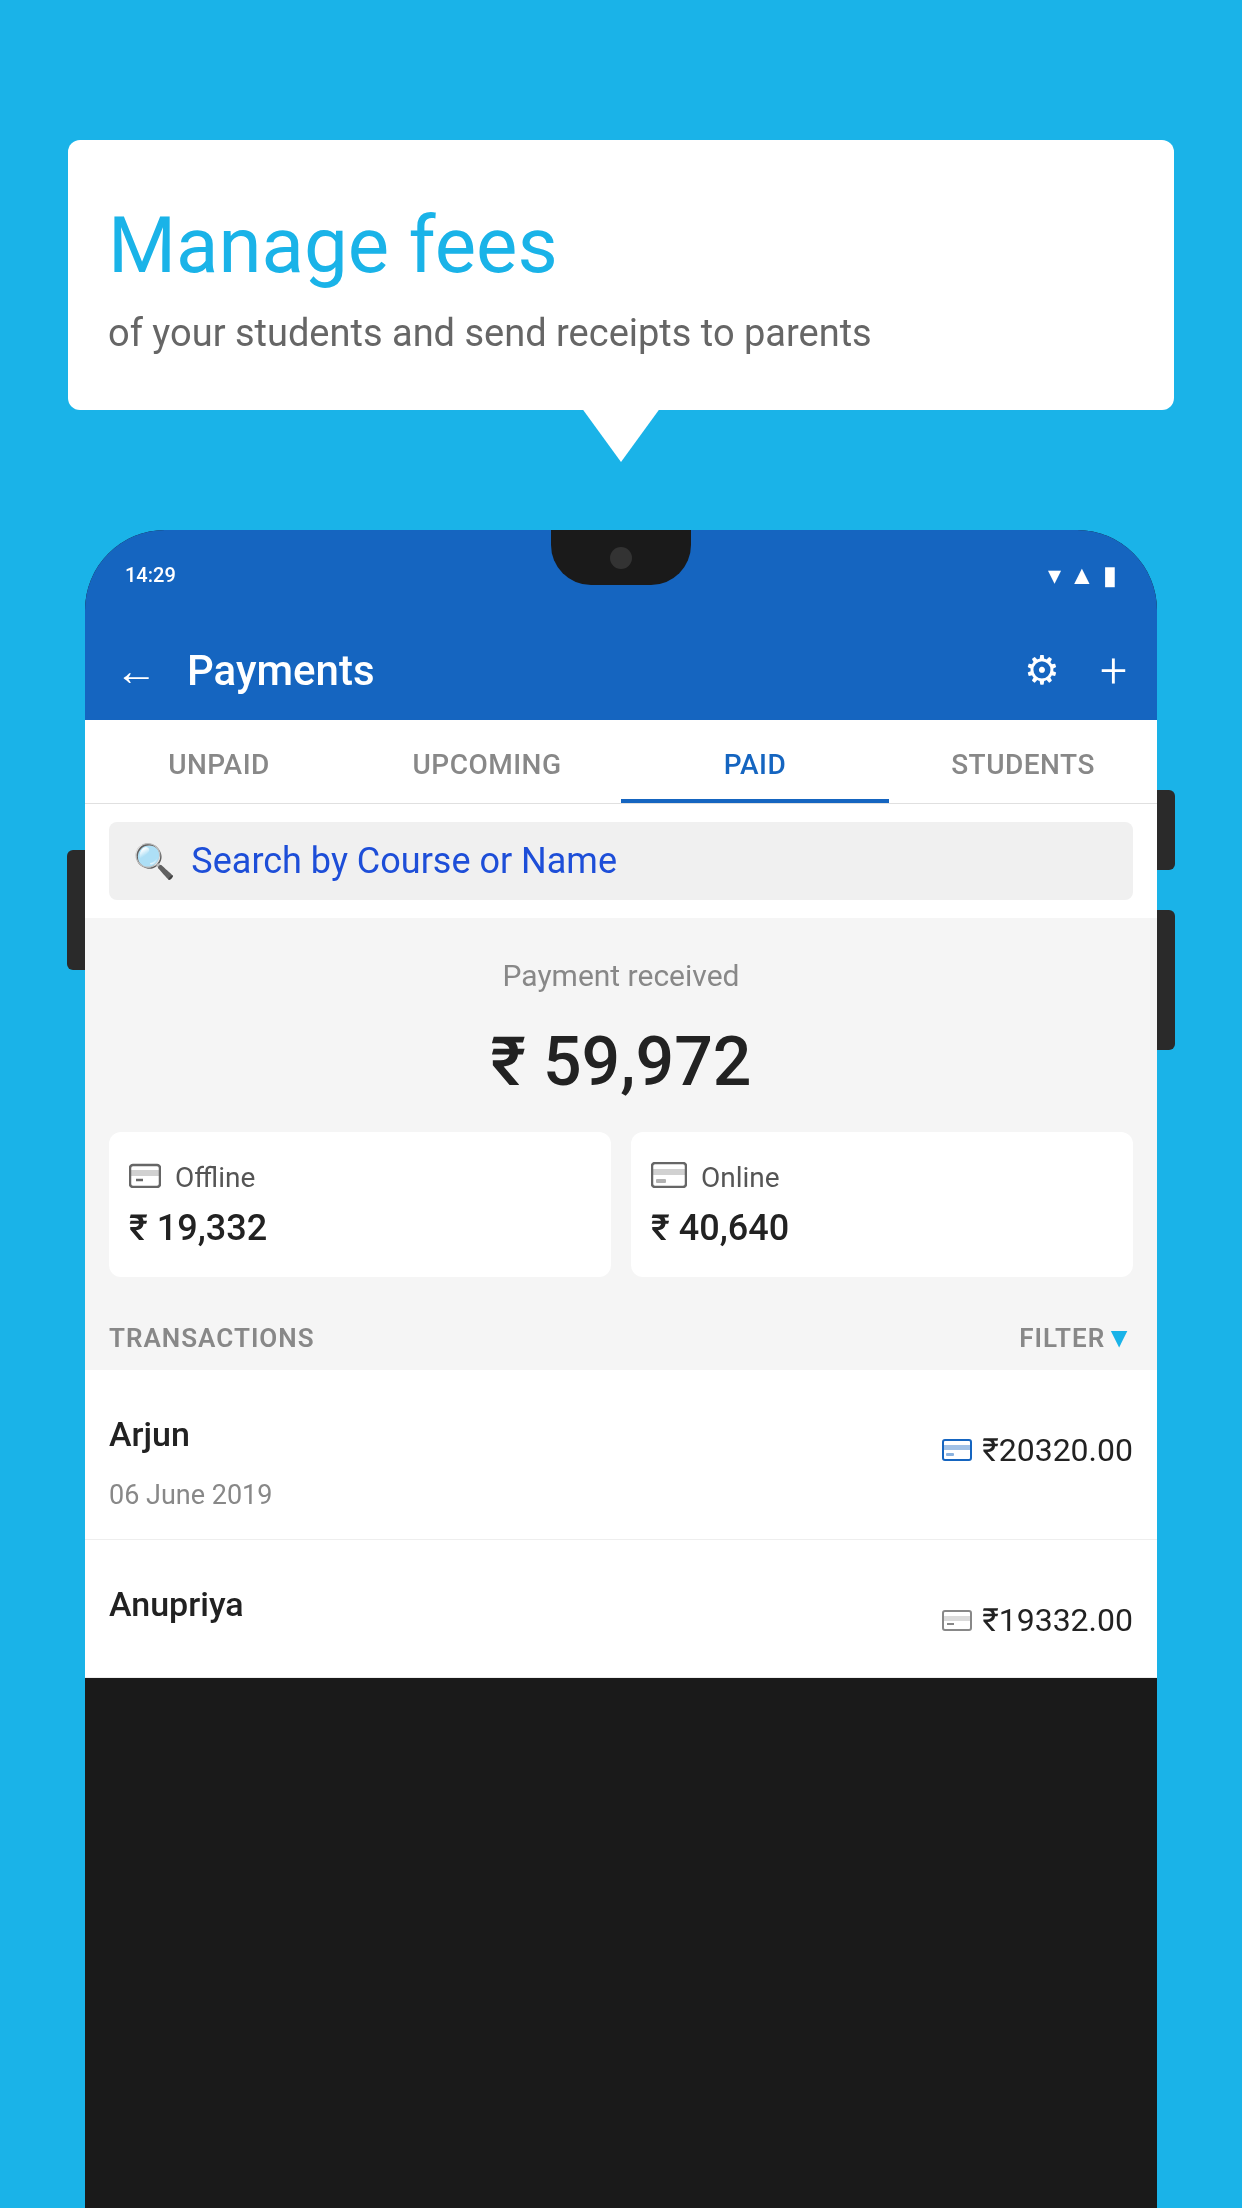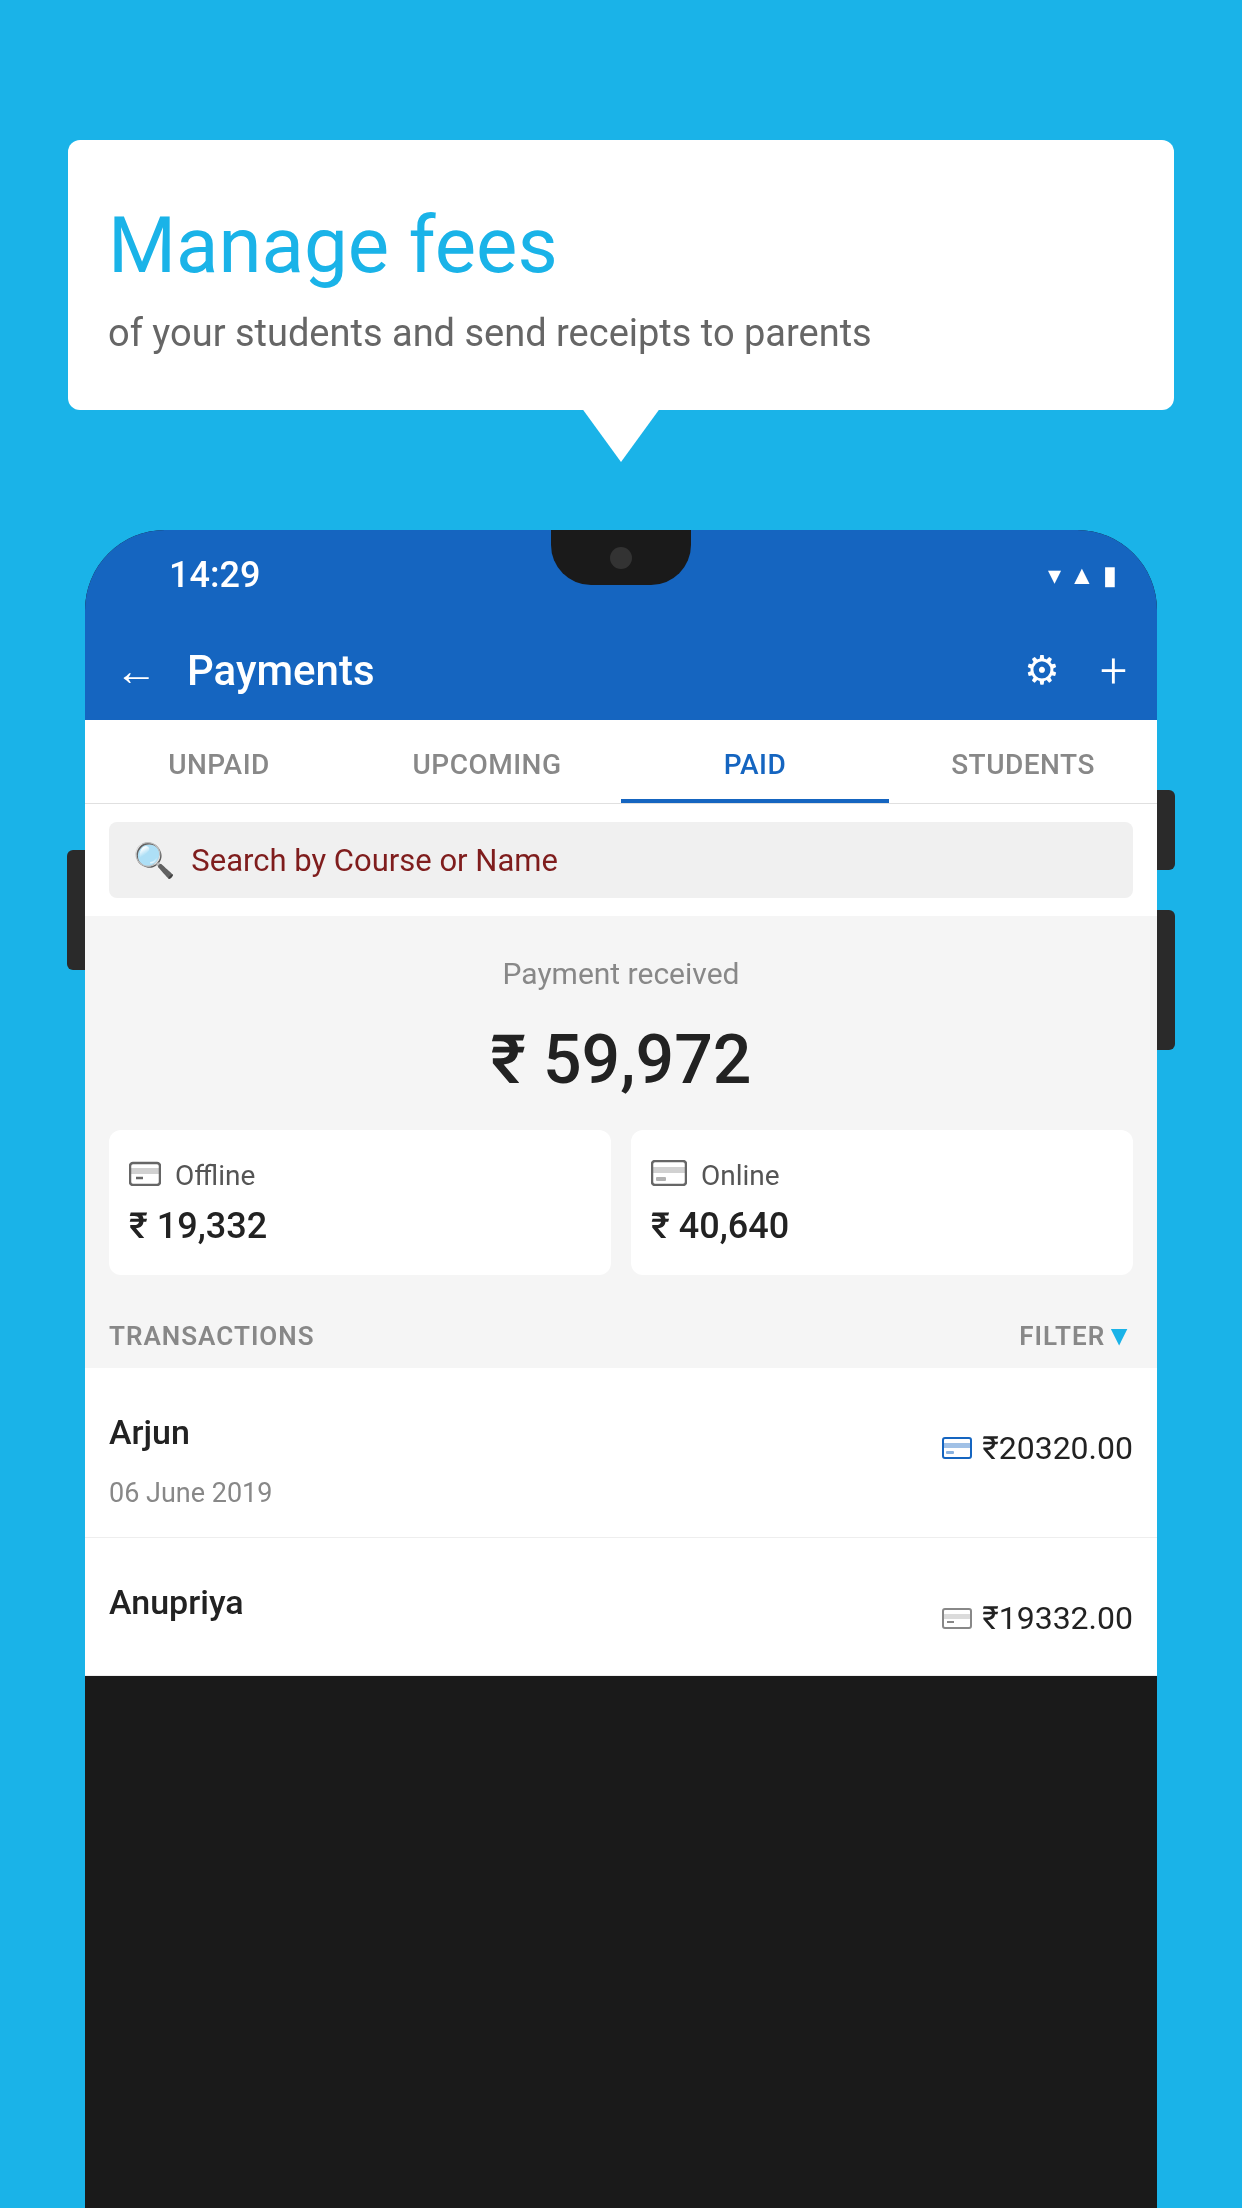--- a/index.html
+++ b/index.html
@@ -80,23 +80,22 @@
       height: 90px;
       display: flex;
       align-items: center;
       justify-content: space-between;
       padding: 0 40px;
       position: relative;
     }
 
     .status-time {
       color: white;
-      font-size: 36px;
+      font-size: 20px;
       font-weight: 500;
-      margin-left: 44px;
     }
 
     .status-icons {
       display: flex;
       align-items: center;
       gap: 8px;
     }
 
     
     .phone-notch {
@@ -207,22 +206,22 @@
       padding: 18px 24px;
       gap: 16px;
     }
 
     .search-icon-el {
       color: #888;
       font-size: 34px;
     }
 
     .search-placeholder {
-      color: #7f1d1d;
-      font-size: 31px;
+      color: #1d4ed8;
+      font-size: 36px;
     }
 
     
     .payment-received-section {
       background: #f5f5f5;
       text-align: center;
       padding: 40px 30px 30px;
     }
 
     .payment-received-label {

